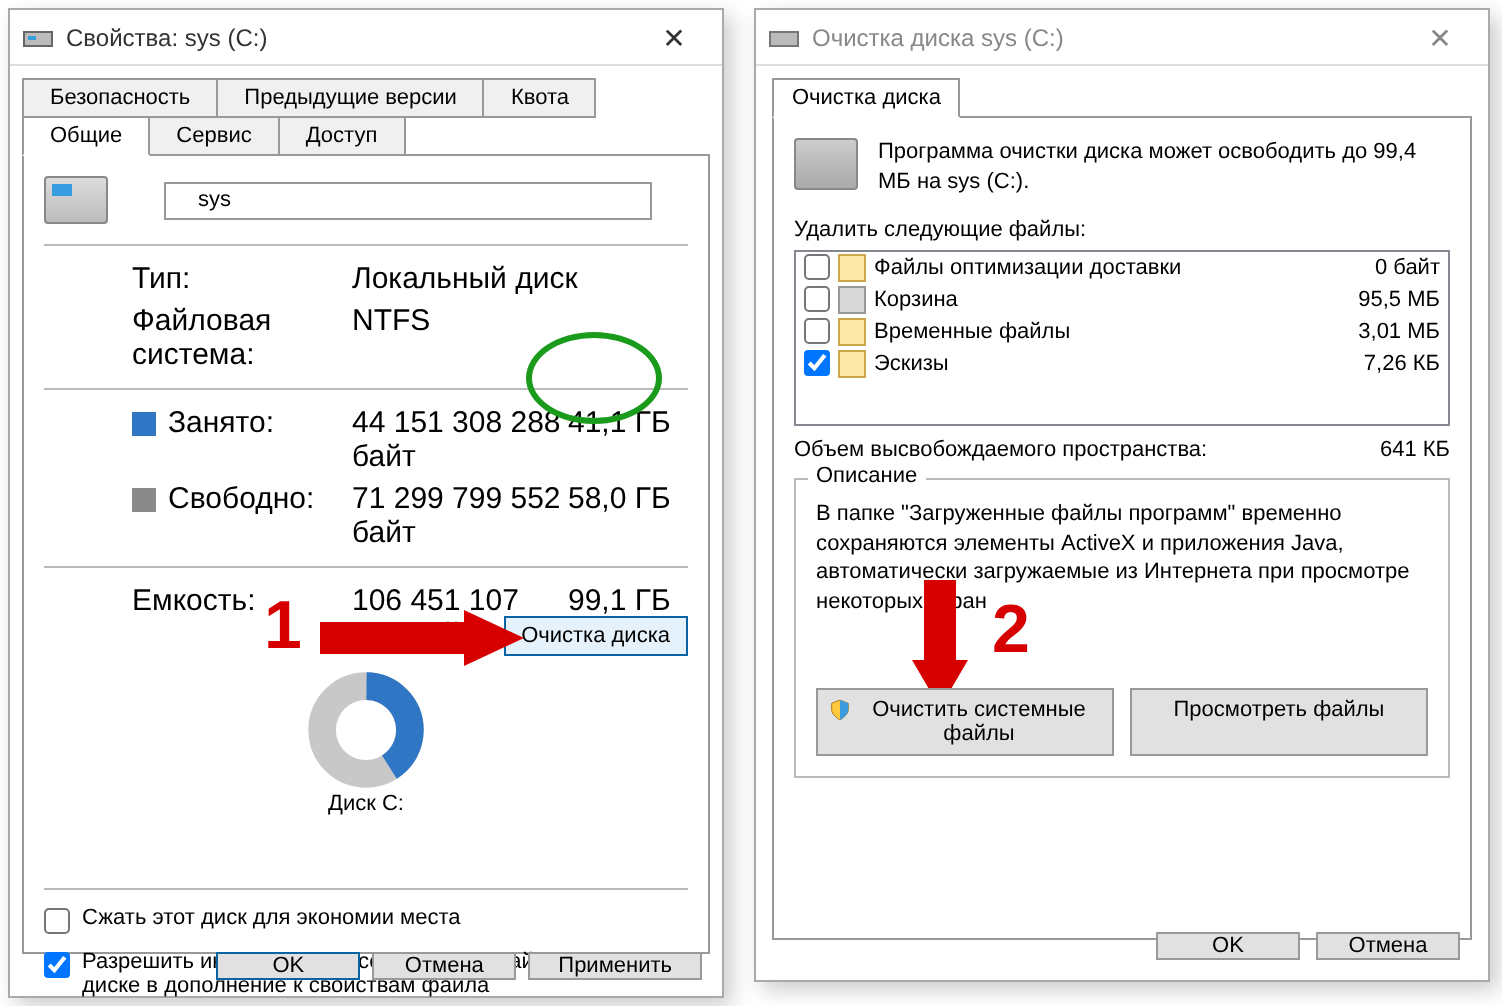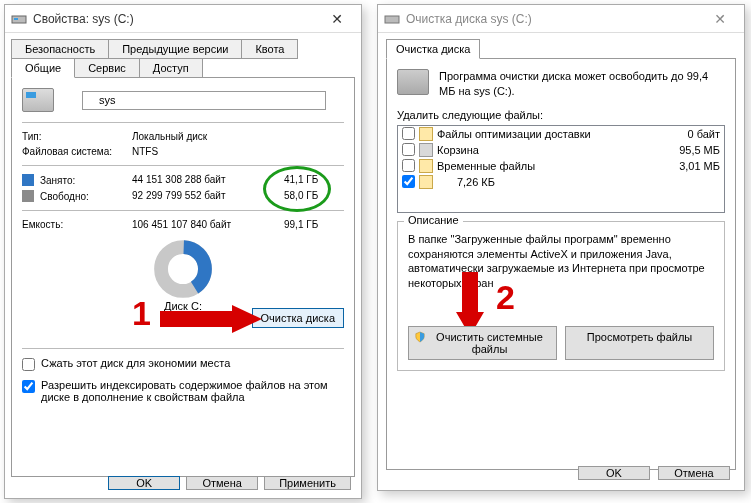--- a/index.html
+++ b/index.html
@@ -16,21 +16,21 @@
 .tabrow { display: flex; width: 100%; }
 .tab { border: 1px solid #999; padding: 3px 13px; background: #f0f0f0; font-size: 11px; margin-right: -1px; white-space: nowrap; cursor: pointer; }
 .tab.active { background: #fff; border-bottom: 1px solid #fff; position: relative; z-index: 2; }
 .tab-row2 { margin-top: -1px; }
 .tabcontent { border: 1px solid #999; margin: -1px 6px 6px 6px; padding: 10px; height: 400px; position: relative; }
 .drive-row { display: flex; align-items: center; margin-bottom: 10px; }
 .drive-icon { width: 32px; height: 24px; background: linear-gradient(#ddd,#bbb); border: 1px solid #888; border-radius: 2px; position: relative; margin-right: 28px; }
 .drive-icon::before { content: ''; position: absolute; left: 3px; top: 3px; width: 10px; height: 6px; background: #3a9ce0; }
 .drive-name { border: 1px solid #999; padding: 2px 16px; width: 244px; height: 19px; font-size: 11px; }
 .hr { border-top: 1px solid #bbb; margin: 6px 0; }
-.inforow { display: flex; padding: 2px 0; font-size: 10px; }
+.inforow { display: flex; padding: 2px 0; font-size: 15px; margin-left: 44px; }
 .info-label { width: 110px; }
 .info-val1 { flex: 1; }
 .info-val2 { width: 60px; text-align: left; }
 .swatch { display: inline-block; width: 12px; height: 12px; margin-right: 6px; vertical-align: -2px; }
 .swatch.used { background: #2f76c4; }
 .swatch.free { background: #8a8a8a; }
 .green-circle { position: absolute; border: 3px solid #1b9b1b; border-radius: 50%; width: 68px; height: 46px; }
 .donut { width: 58px; height: 58px; margin: 8px auto 0; position: relative; }
 .donut svg { width: 58px; height: 58px; }
 .drive-label { text-align: center; font-size: 11px; margin-top: 2px; }
@@ -106,21 +106,21 @@
         <span class="info-val1">NTFS</span>
       </div>
     <div class="hr"></div>
     <div class="inforow">
         <span class="info-label"><span class="swatch used"></span><span>Занято:</span></span>
         <span class="info-val1">44 151 308 288 байт</span>
         <span class="info-val2">41,1 ГБ</span>
       </div>
     <div class="inforow">
         <span class="info-label"><span class="swatch free"></span><span>Свободно:</span></span>
-        <span class="info-val1">92 299 799 552 байт</span>
+        <span class="info-val1">71 299 799 552 байт</span>
         <span class="info-val2">58,0 ГБ</span>
       </div>
     <div class="hr"></div>
     <div class="inforow">
         <span class="info-label">Емкость:</span>
         <span class="info-val1">106 451 107 840 байт</span>
         <span class="info-val2">99,1 ГБ</span>
       </div>
     <div class="green-circle" style="left:251px;top:88px;"></div>
     <div class="donut">
@@ -186,22 +186,27 @@
         </div>
       <div class="file-item">
           <input type="checkbox" style="">
           <span class="file-icon"></span>
           <span class="file-name">Временные файлы</span>
           <span class="file-size">3,01 МБ</span>
         </div>
       <div class="file-item">
           <input type="checkbox" checked="" style="">
           <span class="file-icon"></span>
+          <span class="file-name">Эскизы</span>
           <span class="file-size">7,26 КБ</span>
         </div>
+    </div>
+    <div class="total-row">
+      <span class="total-label">Объем высвобождаемого пространства:</span>
+      <span>641 КБ</span>
     </div>
     <div class="groupbox">
       <span class="groupbox-title">Описание</span>
       <div style="line-height:1.35;">В папке "Загруженные файлы программ" временно сохраняются элементы ActiveX и приложения Java, автоматически загружаемые из Интернета при просмотре некоторых стран</div>
       <div class="annotation-arrow" style="position:absolute;left:58px;top:50px;">
         <svg width="28" height="64">
             <polygon points="6,0 22,0 22,40 28,40 14,64 0,40 6,40" fill="#d60000"></polygon>
           </svg>
       </div>
       <div class="red-num" style="position:absolute;left:98px;top:56px;">2</div>

